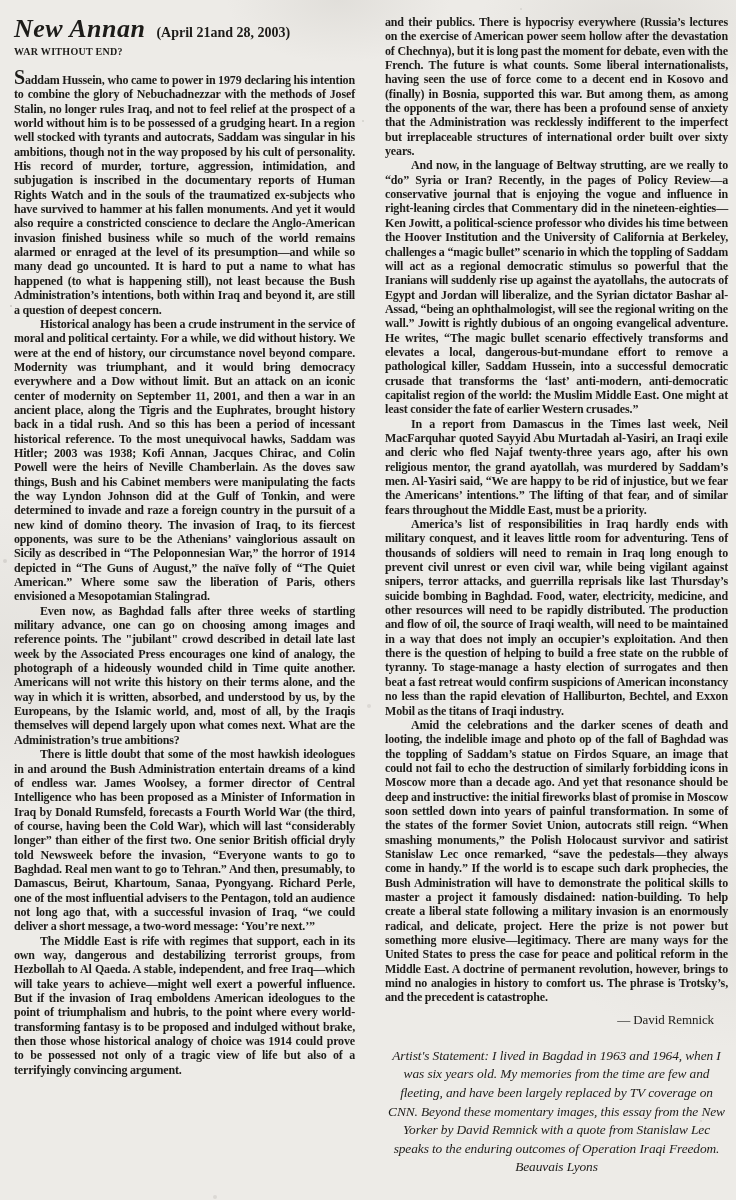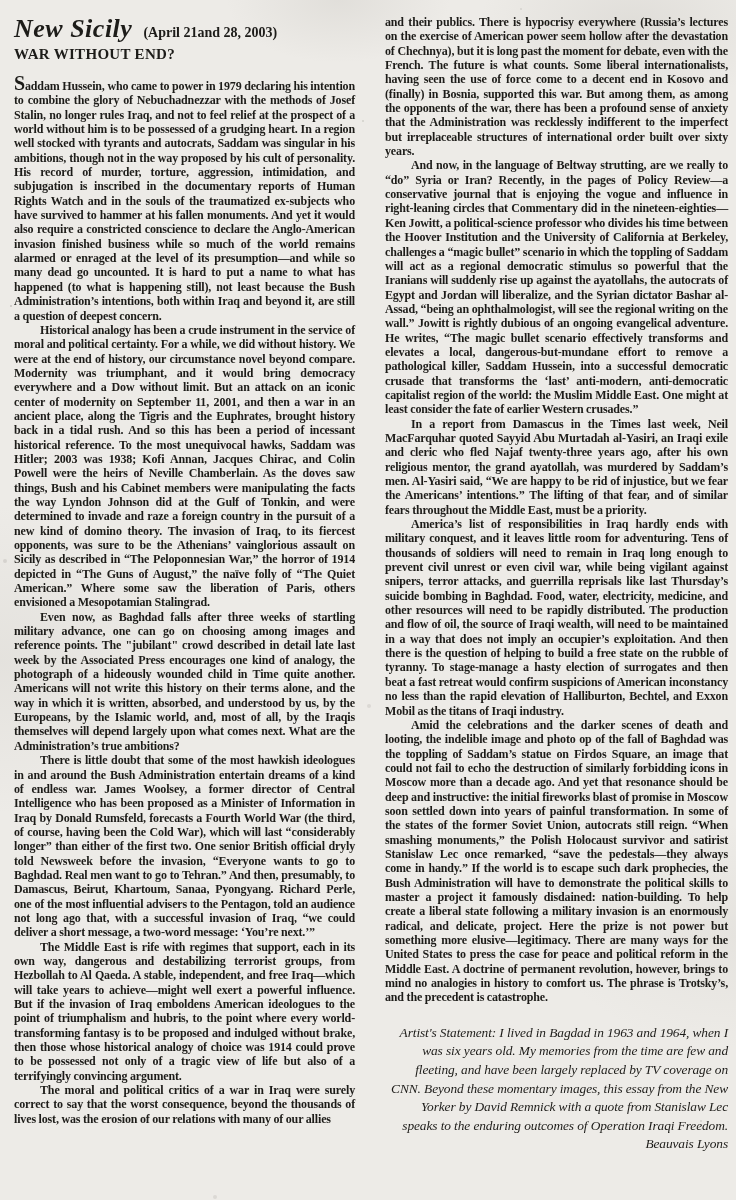--- a/index.html
+++ b/index.html
@@ -46,21 +46,21 @@
   .col-left  { width: 341px; flex: 0 0 341px; }
   .col-right { width: 343px; flex: 0 0 343px; padding-top: 1px; }
 
   .masthead { margin: 0 0 2px 0; white-space: nowrap; }
   .pub {
     font-style: italic; font-weight: bold;
     font-size: 26px; letter-spacing: .5px;
   }
   .date { font-weight: bold; font-size: 14px; margin-left: 7px; }
   .headline {
-    font-weight: bold; font-size: 15px;
+    font-weight: bold; font-size: 10px;
     letter-spacing: .3px;
     margin: 1px 0 13px 0;
   }
 
   p.body {
     margin: 0;
     font-size: 12px;
     line-height: 14.35px;
     text-align: justify;
     letter-spacing: -0.15px;
@@ -75,46 +75,46 @@
     font-size: 13px;
     text-align: right;
     padding-right: 14px;
     letter-spacing: -0.1px;
   }
   .artist {
     margin: 19px 0 0 0;
     font-style: italic;
     font-size: 13.4px;
     line-height: 18.6px;
-    text-align: right;
+    text-align: center;
     letter-spacing: -0.1px;
   }
 </style>
 </head>
 <body>
 
 <div class="page">
 
   <div class="col col-left">
     <div class="masthead">
-      <span class="pub">New Sicily</span>
+      <span class="pub">New Annan</span>
       <span class="date">(April 21and 28, 2003)</span>
     </div>
     <div class="headline">WAR WITHOUT END?</div>
 
     <p class="body opening">Saddam Hussein, who came to power in 1979 declaring his intention to combine the glory of Nebuchadnezzar with the methods of Josef Stalin, no longer rules Iraq, and not to feel relief at the prospect of a world without him is to be possessed of a grudging heart. In a region well stocked with tyrants and autocrats, Saddam was singular in his ambitions, though not in the way proposed by his cult of personality. His record of murder, torture, aggression, intimidation, and subjugation is inscribed in the documentary reports of Human Rights Watch and in the souls of the traumatized ex-subjects who have survived to hammer at his fallen monuments. And yet it would also require a constricted conscience to declare the Anglo-American invasion finished business while so much of the world remains alarmed or enraged at the level of its presumption—and while so many dead go uncounted. It is hard to put a name to what has happened (to what is happening still), not least because the Bush Administration’s intentions, both within Iraq and beyond it, are still a question of deepest concern.</p>
     <p class="body indent">Historical analogy has been a crude instrument in the service of moral and political certainty. For a while, we did without history. We were at the end of history, our circumstance novel beyond compare. Modernity was triumphant, and it would bring democracy everywhere and a Dow without limit. But an attack on an iconic center of modernity on September 11, 2001, and then a war in an ancient place, along the Tigris and the Euphrates, brought history back in a tidal rush. And so this has been a period of incessant historical reference. To the most unequivocal hawks, Saddam was Hitler; 2003 was 1938; Kofi Annan, Jacques Chirac, and Colin Powell were the heirs of Neville Chamberlain. As the doves saw things, Bush and his Cabinet members were manipulating the facts the way Lyndon Johnson did at the Gulf of Tonkin, and were determined to invade and raze a foreign country in the pursuit of a new kind of domino theory. The invasion of Iraq, to its fiercest opponents, was sure to be the Athenians’ vainglorious assault on Sicily as described in “The Peloponnesian War,” the horror of 1914 depicted in “The Guns of August,” the naïve folly of “The Quiet American.” Where some saw the liberation of Paris, others envisioned a Mesopotamian Stalingrad.</p>
     <p class="body indent">Even now, as Baghdad falls after three weeks of startling military advance, one can go on choosing among images and reference points. The "jubilant" crowd described in detail late last week by the Associated Press encourages one kind of analogy, the photograph of a hideously wounded child in Time quite another. Americans will not write this history on their terms alone, and the way in which it is written, absorbed, and understood by us, by the Europeans, by the Islamic world, and, most of all, by the Iraqis themselves will depend largely upon what comes next. What are the Administration’s true ambitions?</p>
     <p class="body indent">There is little doubt that some of the most hawkish ideologues in and around the Bush Administration entertain dreams of a kind of endless war. James Woolsey, a former director of Central Intelligence who has been proposed as a Minister of Information in Iraq by Donald Rumsfeld, forecasts a Fourth World War (the third, of course, having been the Cold War), which will last “considerably longer” than either of the first two. One senior British official dryly told Newsweek before the invasion, “Everyone wants to go to Baghdad. Real men want to go to Tehran.” And then, presumably, to Damascus, Beirut, Khartoum, Sanaa, Pyongyang. Richard Perle, one of the most influential advisers to the Pentagon, told an audience not long ago that, with a successful invasion of Iraq, “we could deliver a short message, a two-word message: ‘You’re next.’”</p>
     <p class="body indent">The Middle East is rife with regimes that support, each in its own way, dangerous and destabilizing terrorist groups, from Hezbollah to Al Qaeda. A stable, independent, and free Iraq—which will take years to achieve—might well exert a powerful influence. But if the invasion of Iraq emboldens American ideologues to the point of triumphalism and hubris, to the point where every world-transforming fantasy is to be proposed and indulged without brake, then those whose historical analogy of choice was 1914 could prove to be possessed not only of a tragic view of life but also of a terrifyingly convincing argument.</p>
-    <p class="body indent">The moral and political critics of a war in Iraq were surely correct to say that the worst consequence, beyond the thousands of lives lost, was the erosion of our relations with many of our allies</p>
   </div>
 
   <div class="col col-right">
     <p class="body">and their publics. There is hypocrisy everywhere (Russia’s lectures on the exercise of American power seem hollow after the devastation of Chechnya), but it is long past the moment for debate, even with the French. The future is what counts. Some liberal internationalists, having seen the use of force come to a decent end in Kosovo and (finally) in Bosnia, supported this war. But among them, as among the opponents of the war, there has been a profound sense of anxiety that the Administration was recklessly indifferent to the imperfect but irreplaceable structures of international order built over sixty years.</p>
     <p class="body indent">And now, in the language of Beltway strutting, are we really to “do” Syria or Iran? Recently, in the pages of Policy Review—a conservative journal that is enjoying the vogue and influence in right-leaning circles that Commentary did in the nineteen-eighties—Ken Jowitt, a political-science professor who divides his time between the Hoover Institution and the University of California at Berkeley, challenges a “magic bullet” scenario in which the toppling of Saddam will act as a regional democratic stimulus so powerful that the Iranians will suddenly rise up against the ayatollahs, the autocrats of Egypt and Jordan will liberalize, and the Syrian dictator Bashar al-Assad, “being an ophthalmologist, will see the regional writing on the wall.” Jowitt is rightly dubious of an ongoing evangelical adventure. He writes, “The magic bullet scenario effectively transforms and elevates a local, dangerous-but-mundane effort to remove a pathological killer, Saddam Hussein, into a successful democratic crusade that transforms the ‘last’ anti-modern, anti-democratic capitalist region of the world: the Muslim Middle East. One might at least consider the fate of earlier Western crusades.”</p>
     <p class="body indent">In a report from Damascus in the Times last week, Neil MacFarquhar quoted Sayyid Abu Murtadah al-Yasiri, an Iraqi exile and cleric who fled Najaf twenty-three years ago, after his own religious mentor, the grand ayatollah, was murdered by Saddam’s men. Al-Yasiri said, “We are happy to be rid of injustice, but we fear the Americans’ intentions.” The lifting of that fear, and of similar fears throughout the Middle East, must be a priority.</p>
     <p class="body indent">America’s list of responsibilities in Iraq hardly ends with military conquest, and it leaves little room for adventuring. Tens of thousands of soldiers will need to remain in Iraq long enough to prevent civil unrest or even civil war, while being vigilant against snipers, terror attacks, and guerrilla reprisals like last Thursday’s suicide bombing in Baghdad. Food, water, electricity, medicine, and other resources will need to be rapidly distributed. The production and flow of oil, the source of Iraqi wealth, will need to be maintained in a way that does not imply an occupier’s exploitation. And then there is the question of helping to build a free state on the rubble of tyranny. To stage-manage a hasty election of surrogates and then beat a fast retreat would confirm suspicions of American inconstancy no less than the rapid elevation of Halliburton, Bechtel, and Exxon Mobil as the titans of Iraqi industry.</p>
     <p class="body indent">Amid the celebrations and the darker scenes of death and looting, the indelible image and photo op of the fall of Baghdad was the toppling of Saddam’s statue on Firdos Square, an image that could not fail to echo the destruction of similarly forbidding icons in Moscow more than a decade ago. And yet that resonance should be deep and instructive: the initial fireworks blast of promise in Moscow soon settled down into years of painful transformation. In some of the states of the former Soviet Union, autocrats still reign. “When smashing monuments,” the Polish Holocaust survivor and satirist Stanislaw Lec once remarked, “save the pedestals—they always come in handy.” If the world is to escape such dark prophecies, the Bush Administration will have to demonstrate the political skills to master a project it famously disdained: nation-building. To help create a liberal state following a military invasion is an enormously radical, and delicate, project. Here the prize is not power but something more elusive—legitimacy. There are many ways for the United States to press the case for peace and political reform in the Middle East. A doctrine of permanent revolution, however, brings to mind no analogies in history to comfort us. The phrase is Trotsky’s, and the precedent is catastrophe.</p>
+    <p class="byline">— David Remnick</p>
     <p class="artist">Artist's Statement: I lived in Bagdad in 1963 and 1964, when I was six years old. My memories from the time are few and fleeting, and have been largely replaced by TV coverage on CNN.  Beyond these momentary images, this essay from the New Yorker by David Remnick with a quote from Stanislaw Lec speaks to the enduring outcomes of Operation Iraqi Freedom. Beauvais Lyons</p>
   </div>
 
 </div>
 
 </body></html>

